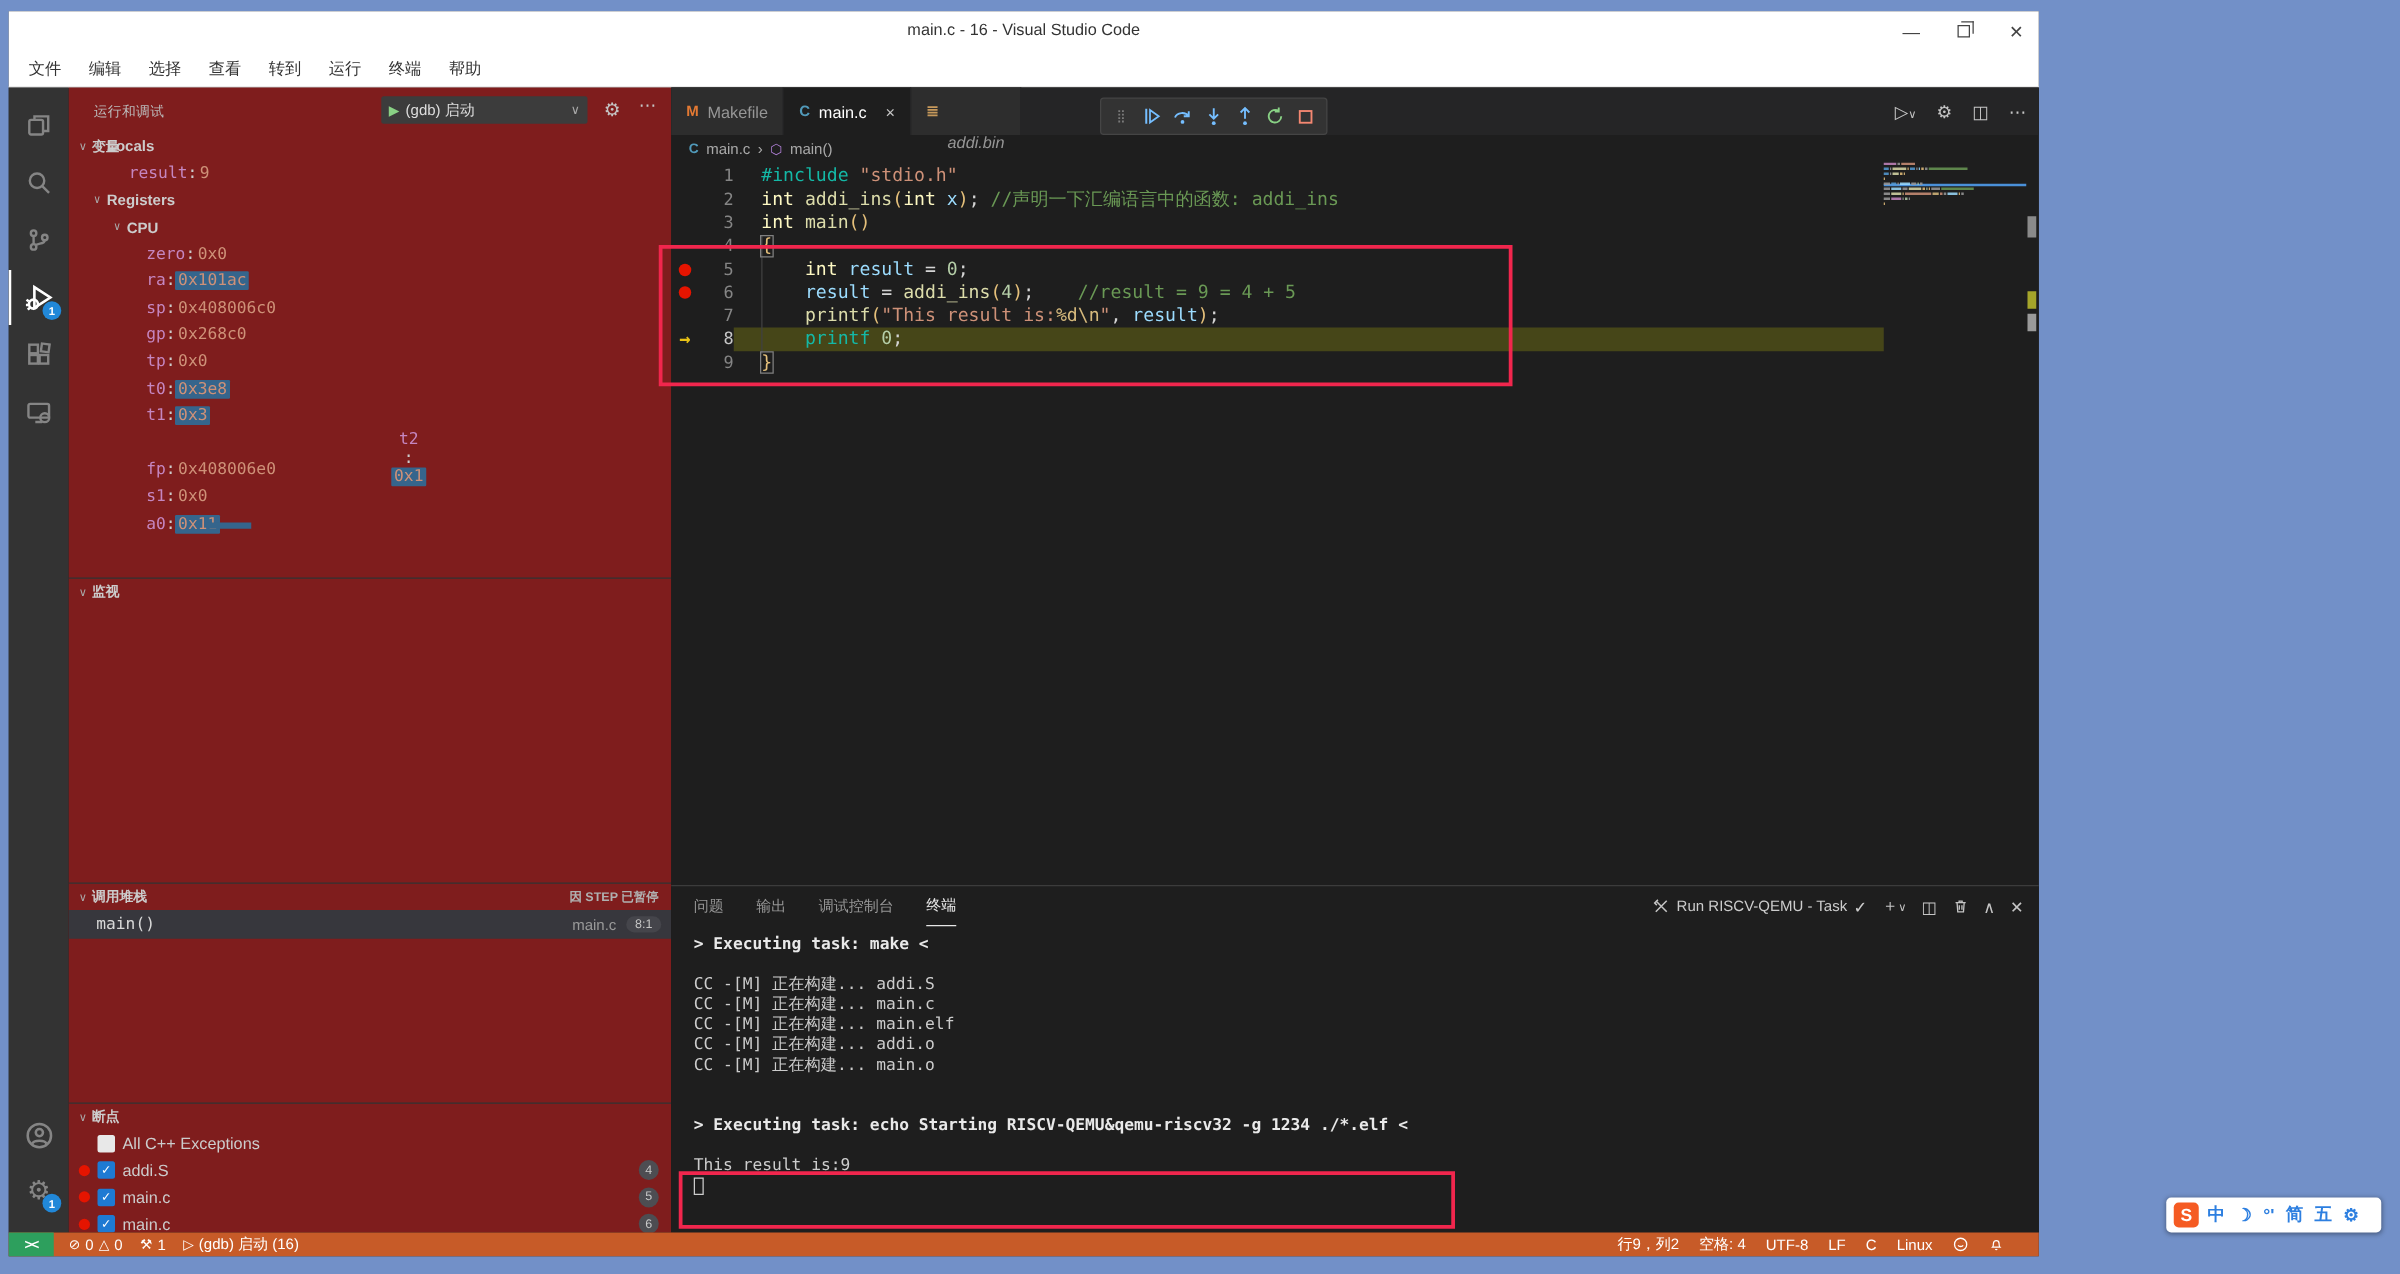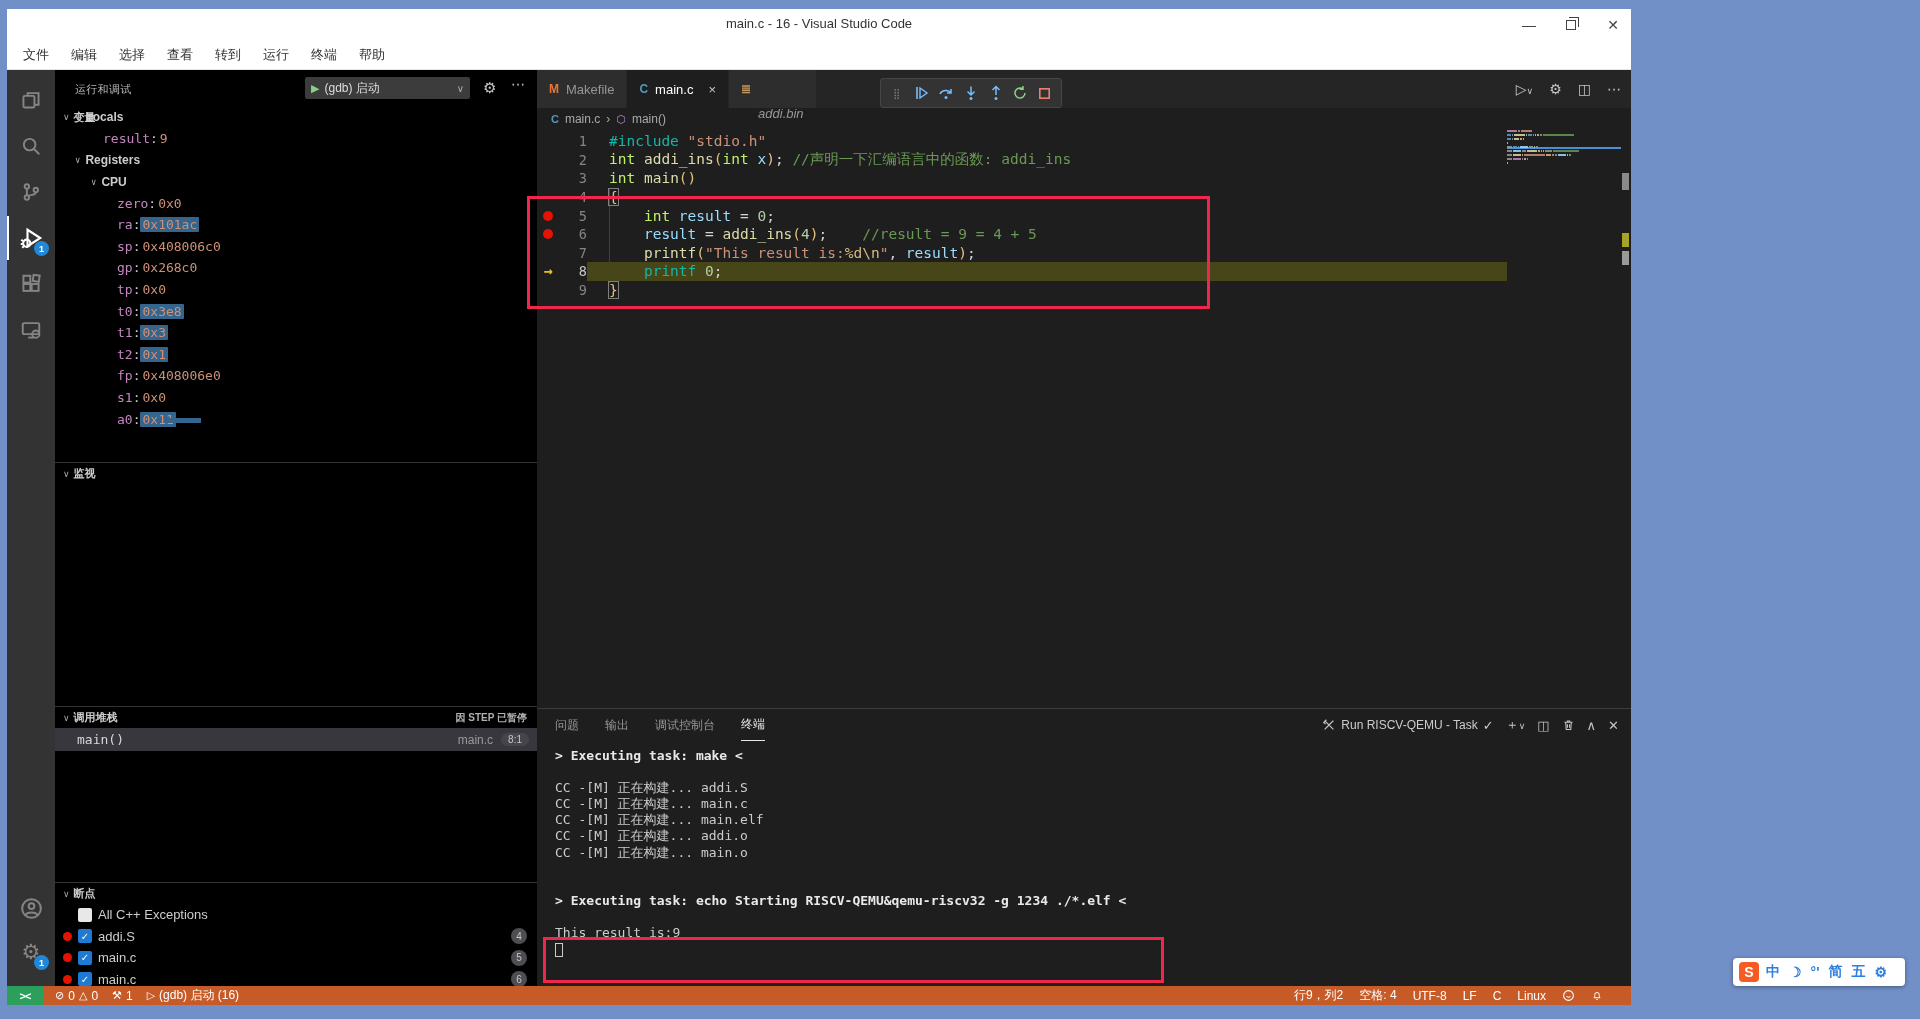--- a/index.html
+++ b/index.html
@@ -19,21 +19,21 @@
 
   
   .activitybar { position:absolute; left:0; top:61px; width:48px; bottom:19px; background:#333333; }
   .act-icon { position:absolute; left:0; width:48px; height:44px; display:flex; align-items:center; justify-content:center; color:#858585; }
   .act-icon svg { stroke:#858585; fill:none; stroke-width:1.4; }
   .act-icon.active svg { stroke:#ffffff; }
   .act-icon.active { border-left:2px solid #ffffff; }
   .act-badge { position:absolute; right:6px; bottom:4px; min-width:15px; height:15px; border-radius:50%; background:#2188D9; color:#fff; font-size:9px; display:flex; align-items:center; justify-content:center; font-weight:bold; }
 
   
-  .sidebar { position:absolute; left:48px; top:61px; width:482px; bottom:19px; background:#000000; color:#cccccc; overflow:hidden; }
+  .sidebar { position:absolute; left:48px; top:61px; width:482px; bottom:19px; background:#7f1d1d; color:#cccccc; overflow:hidden; }
   .side-header { position:absolute; left:0; top:0; width:100%; height:36px; }
   .side-title { position:absolute; left:20px; top:12px; font-size:11px; color:#bbbbbb; letter-spacing:.3px; }
   .launch-box { position:absolute; left:250px; top:7px; width:165px; height:22px; background:#3c3c3c; border-radius:2px; display:flex; align-items:center; padding:0 6px; gap:5px; }
   .launch-play { color:#89D185; font-size:11px; }
   .launch-label { font-size:12px; color:#dddddd; flex:1; }
   .launch-chev { color:#aaa; font-size:10px; }
   .side-gear { position:absolute; left:428px; top:9px; color:#c5c5c5; font-size:15px; }
   .side-more { position:absolute; left:456px; top:6px; color:#c5c5c5; font-size:14px; }
   .sec-hdr { height:22px; display:flex; align-items:center; font-size:11px; font-weight:bold; color:#cccccc; padding-left:8px; gap:4px; border-top:1px solid #333333; position:relative; }
   .chev { font-size:9px; color:#aaa; font-weight:normal; }
@@ -77,21 +77,21 @@
   .codearea { position:absolute; left:0; top:60px; right:0; height:578px; overflow:hidden; }
   .code-lines { position:absolute; left:0; top:2px; right:124px; }
   .cl { height:18.6px; display:flex; align-items:center; font-family:"DejaVu Sans Mono",monospace; font-size:14.5px; white-space:pre; }
   .bpcol { width:22px; display:flex; justify-content:center; align-items:center; }
   .lnum { width:28px; text-align:right; color:#858585; font-size:13.5px; padding-right:0; }
   .ltext { padding-left:22px; }
   .cl-dot { width:10px; height:10px; border-radius:50%; background:#E51400; }
   .cl-arrow { color:#E9C216; font-size:15px; font-weight:bold; line-height:1; }
   .cur-line-band { position:absolute; left:50px; right:124px; top:132.2px; height:18.6px; background:rgba(255,255,0,0.18); }
   .indent-guide { position:absolute; left:72px; top:58px; width:1px; height:95px; background:#404040; }
-  .tok-kw{color:#14b8a6}.tok-ty{color:#bef264}.tok-fn{color:#DCDCAA}.tok-va{color:#9CDCFE}
+  .tok-kw{color:#14b8a6}.tok-ty{color:#fef9c3}.tok-fn{color:#DCDCAA}.tok-va{color:#9CDCFE}
   .tok-str{color:#CE9178}.tok-esc{color:#D7BA7D}.tok-nu{color:#B5CEA8}.tok-cm{color:#6A9955}
   .tok-pl{color:#D4D4D4}.tok-br{color:#E5C07B}
   .tok-box{color:#E5C07B; outline:1px solid #808080;}
   .minimap { position:absolute; right:10px; top:0; width:114px; height:100%; }
   .mm-row { height:2px; margin-bottom:2px; display:flex; gap:1px; }
   .mm-seg { height:2px; opacity:.85; }
   .mm-line { position:absolute; left:0; top:17px; width:100%; height:1.5px; background:#4A90D9; }
   .ruler { position:absolute; right:0; top:0; width:10px; height:100%; }
   .rl-mark { position:absolute; left:1px; width:7px; }
 
@@ -270,21 +270,21 @@
         <div class="tree-row" style="padding-left: 62px;">
           <span class="tr-name">t0</span>
           <span class="tr-sep">: </span>
           <span class="tr-val hl">0x3e8</span>
         </div>
         <div class="tree-row" style="padding-left: 62px;">
           <span class="tr-name">t1</span>
           <span class="tr-sep">: </span>
           <span class="tr-val hl">0x3</span>
         </div>
-        <div class="tree-row" style="padding-left: 62px;">
+        <div class="tree-row" style="padding-left: 62px; flex-direction: column;">
           <span class="tr-name">t2</span>
           <span class="tr-sep">: </span>
           <span class="tr-val hl">0x1</span>
         </div>
         <div class="tree-row" style="padding-left: 62px;">
           <span class="tr-name">fp</span>
           <span class="tr-sep">: </span>
           <span class="tr-val">0x408006e0</span>
         </div>
         <div class="tree-row" style="padding-left: 62px;">

